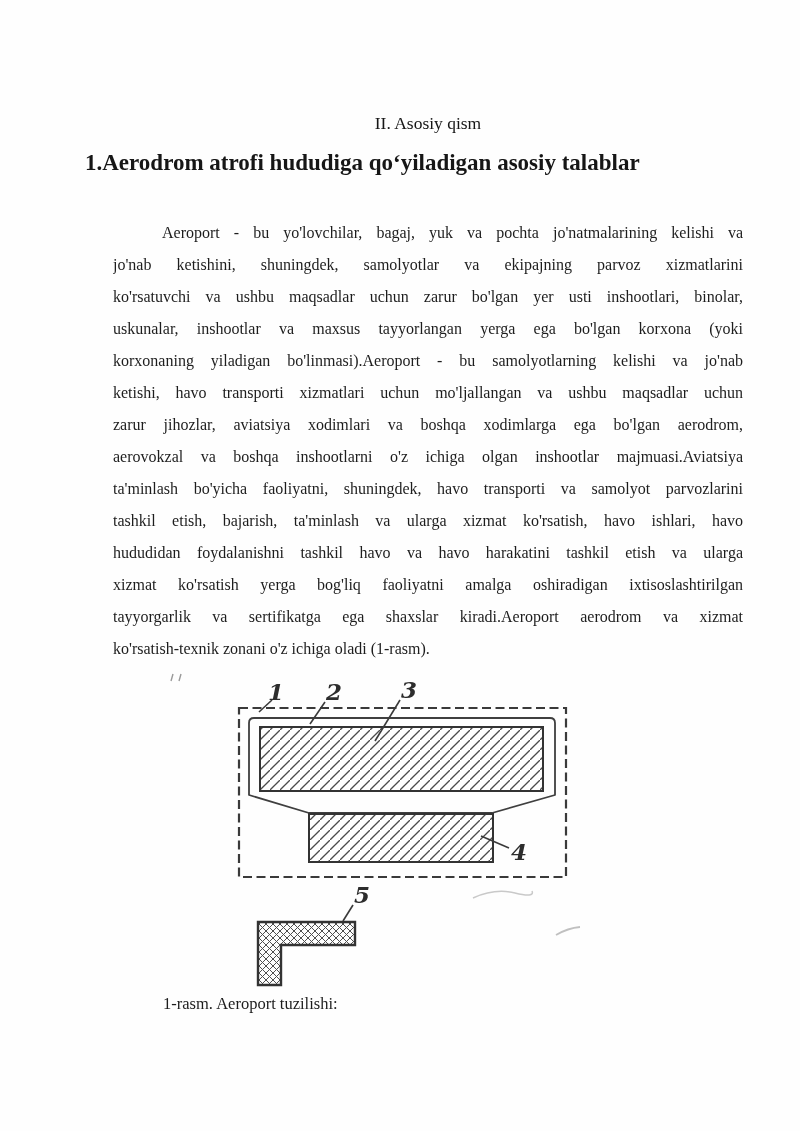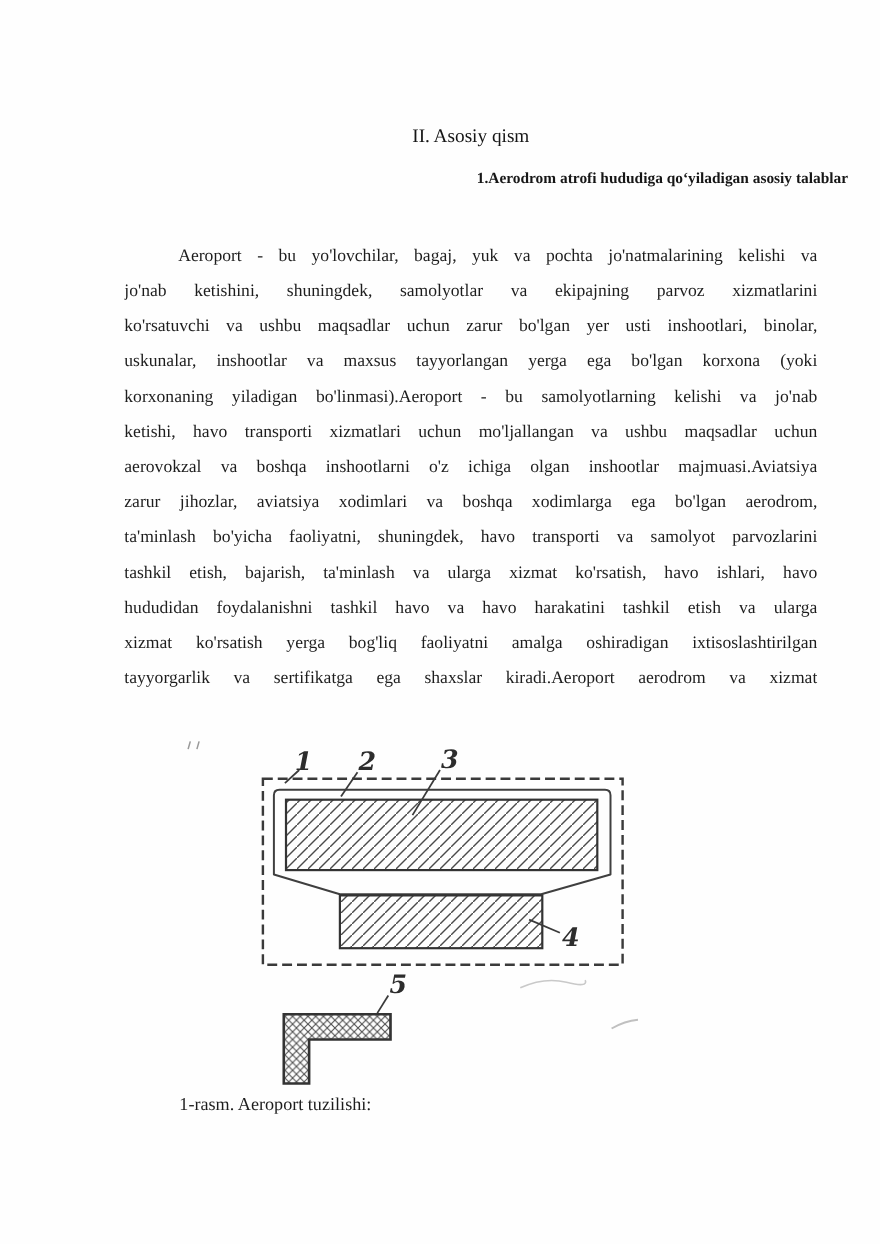--- a/index.html
+++ b/index.html
@@ -11,21 +11,21 @@
     color:#1b1b1b;
     overflow:hidden;
   }
   .h-main {
     position:absolute; top:113px; left:113px; width:630px;
     text-align:center; font-weight:normal; font-size:17.5px; line-height:20px;
     color:#161616;
   }
   .h-sub {
     position:absolute; top:153px; left:85px; width:686px;
-    text-align:right; font-weight:bold; font-size:14px; line-height:20px;
+    text-align:left; font-weight:bold; font-size:23px; line-height:20px;
     color:#161616;
   }
   .para {
     position:absolute; top:197px; left:113px; width:630px;
     font-size:16px; color:#1d1d1d;margin-top:20px;
   }
   .ln {
     height:32px; line-height:32px;
     text-align:justify; text-align-last:justify;
     white-space:normal; overflow:hidden;
@@ -54,27 +54,28 @@
 
   <div class="h-sub">1.Aerodrom atrofi hududiga qo‘yiladigan asosiy talablar</div>
 
   <div class="para">
     <div class="ln indent">Aeroport - bu yo'lovchilar, bagaj, yuk va pochta jo'natmalarining kelishi va</div>
     <div class="ln">jo'nab ketishini, shuningdek, samolyotlar va ekipajning parvoz xizmatlarini</div>
     <div class="ln">ko'rsatuvchi va ushbu maqsadlar uchun zarur bo'lgan yer usti inshootlari, binolar,</div>
     <div class="ln">uskunalar, inshootlar va maxsus tayyorlangan yerga ega bo'lgan korxona (yoki</div>
     <div class="ln">korxonaning yiladigan bo'linmasi).Aeroport - bu samolyotlarning kelishi va jo'nab</div>
     <div class="ln">ketishi, havo transporti xizmatlari uchun mo'ljallangan va ushbu maqsadlar uchun</div>
+    <div class="ln">zarur jihozlar, aviatsiya xodimlari va boshqa xodimlarga ega bo'lgan aerodrom,</div>
     <div class="ln">aerovokzal va boshqa inshootlarni o'z ichiga olgan inshootlar majmuasi.Aviatsiya</div>
-    <div class="ln">zarur jihozlar, aviatsiya xodimlari va boshqa xodimlarga ega bo'lgan aerodrom,</div>
     <div class="ln">ta'minlash bo'yicha faoliyatni, shuningdek, havo transporti va samolyot parvozlarini</div>
     <div class="ln">tashkil etish, bajarish, ta'minlash va ularga xizmat ko'rsatish, havo ishlari, havo</div>
     <div class="ln">hududidan foydalanishni tashkil havo va havo harakatini tashkil etish va ularga</div>
     <div class="ln">xizmat ko'rsatish yerga bog'liq faoliyatni amalga oshiradigan ixtisoslashtirilgan</div>
     <div class="ln">tayyorgarlik va sertifikatga ega shaxslar kiradi.Aeroport aerodrom va xizmat</div>
+    <div class="ln last">ko'rsatish-texnik zonani o'z ichiga oladi (1-rasm).</div>
   </div>
 
   <svg class="fig" viewBox="140 660 470 350">
     <defs>
       <pattern id="hatch" patternUnits="userSpaceOnUse" width="10" height="10">
         <path d="M-1,11 L11,-1" stroke="#4b4b4b" stroke-width="1.3" fill="none"></path>
       </pattern>
       <pattern id="cross" patternUnits="userSpaceOnUse" width="7" height="7">
         <path d="M-1,8 L8,-1 M-1,-1 L8,8" stroke="#4f4f4f" stroke-width="1" fill="none"></path>
       </pattern>

